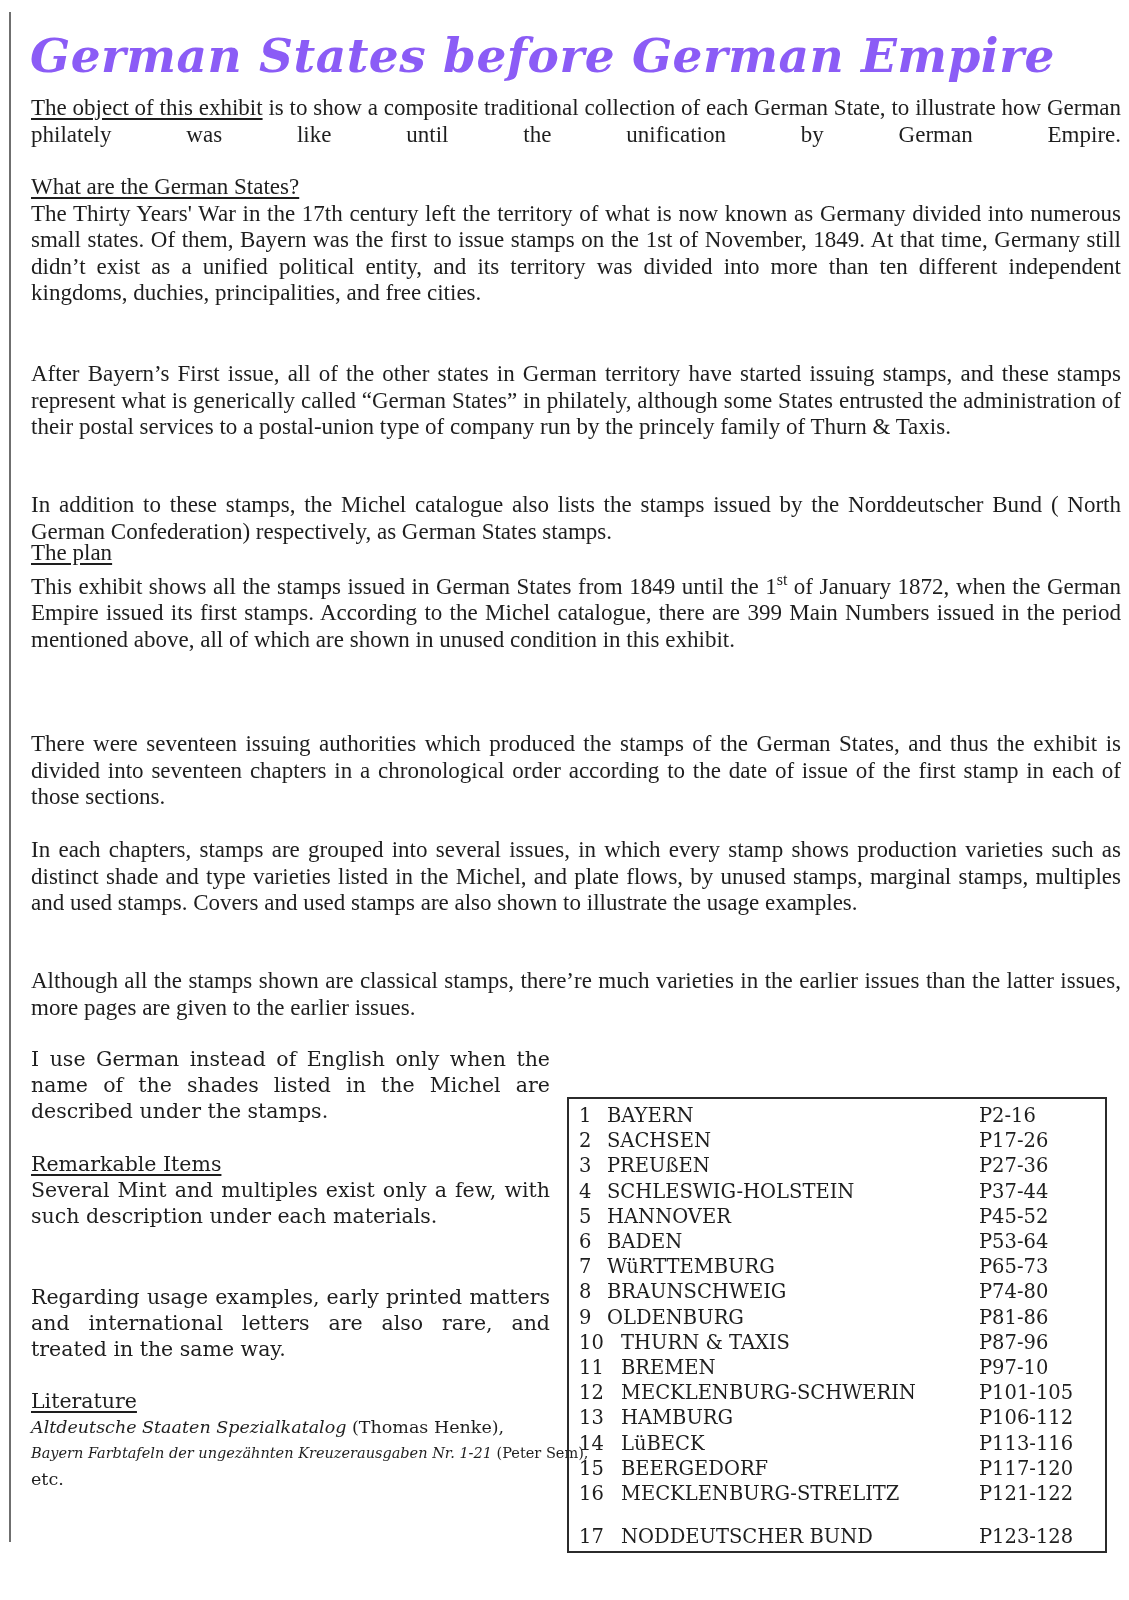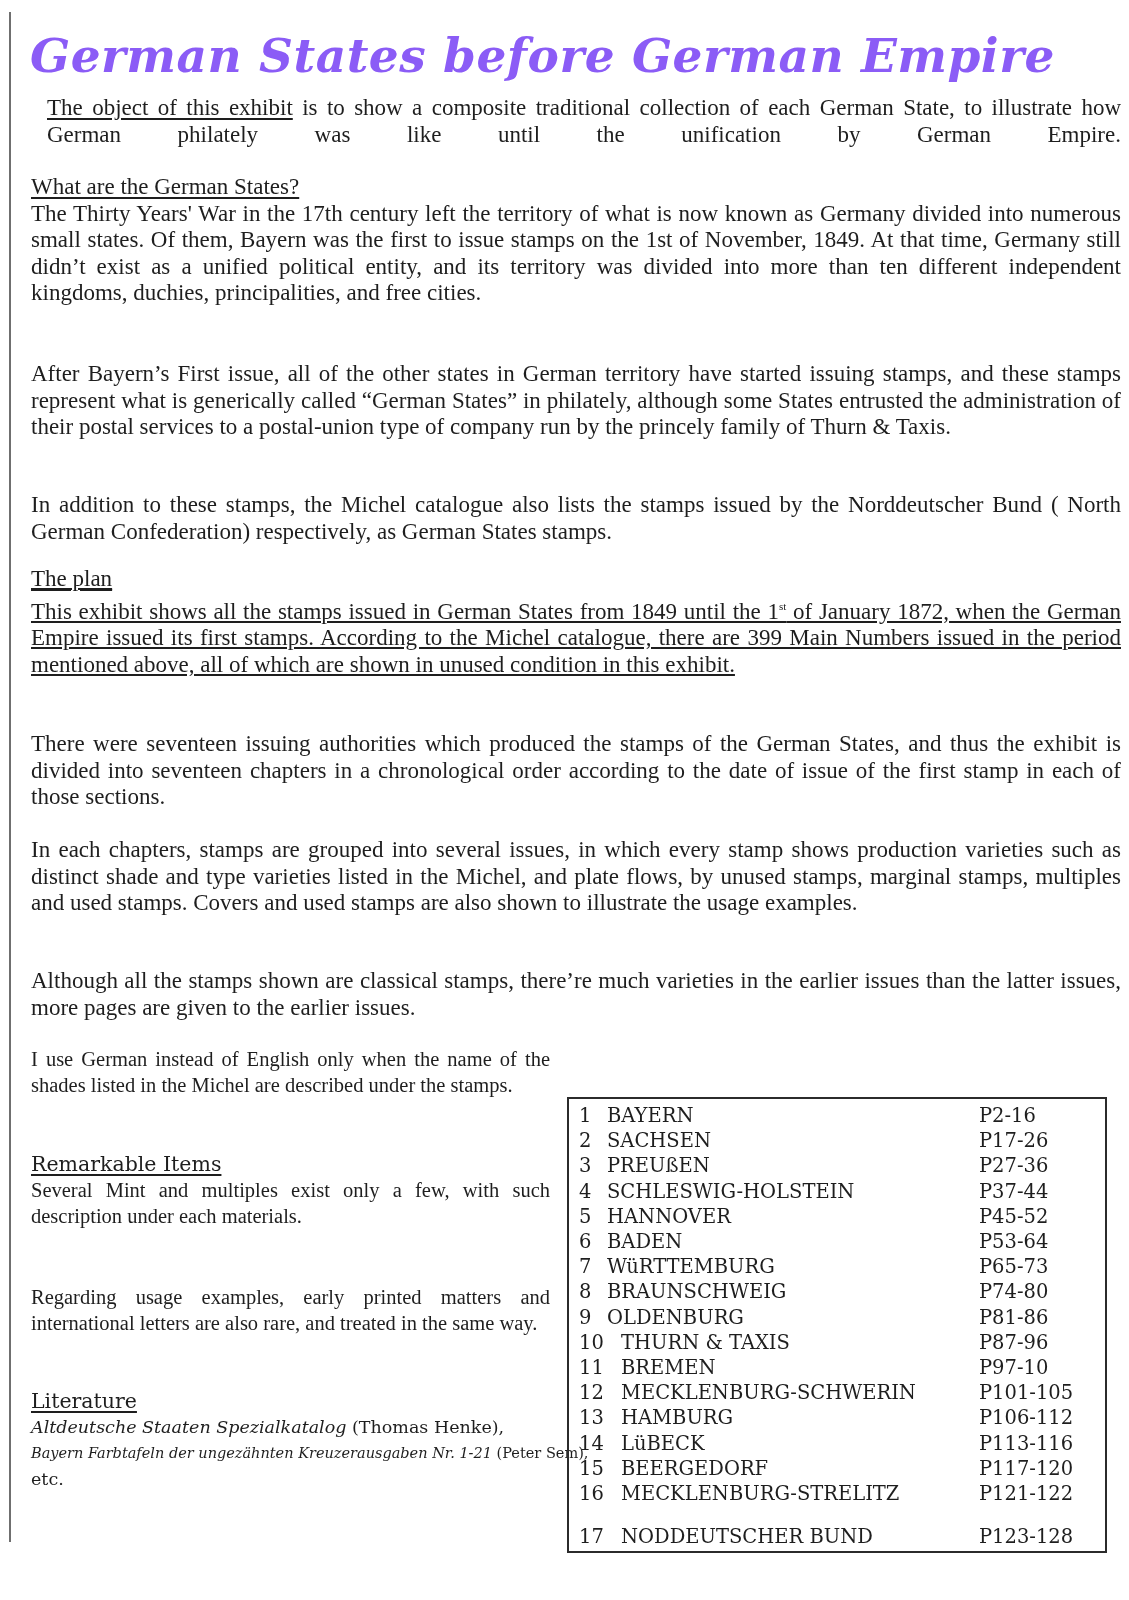--- a/index.html
+++ b/index.html
@@ -5,27 +5,27 @@
   html, body { margin: 0; padding: 0; background: #ffffff; }
   body { width: 1129px; height: 1600px; position: relative; overflow: hidden; color: #1e1e1e; }
   .left-rule { position: absolute; left: 9px; top: 12px; width: 2px; height: 1530px; background: #6f6f6f; }
   .title {
     position: absolute; left: 30px; top: 28px; width: 1090px;
     font-family: "DejaVu Serif", serif; font-style: italic; font-weight: bold;
     font-size: 47px; letter-spacing: 0.5px; color: #8b5cf6; white-space: nowrap;
   }
   .col-full { position: absolute; left: 31px; width: 1090px; font-family: "Liberation Serif", serif; font-size: 23px; line-height: 26.5px; color: #1e1e1e; }
   .col-full p { margin: 0; text-align: justify; text-align-last: left; }
-  .col-full p.jl { text-align-last: justify; margin-left: 16px; }
+  .col-full p.jl { text-align-last: justify; }
   .u { text-decoration: underline; text-underline-offset: 3px; }
   .heading { display: block; text-decoration: underline; text-underline-offset: 3px; }
-  .sup { font-size: 11px; vertical-align: 9px; }
+  .sup { font-size: 16px; vertical-align: 9px; }
 
   .col-left { position: absolute; left: 31px; width: 519px; font-family: "DejaVu Serif", serif; font-size: 20.5px; line-height: 26px; color: #1e1e1e; }
-  .col-left p { margin: 0; text-align: justify; font-family: Liberation Serif, serif; }
+  .col-left p { margin: 0; text-align: justify; }
   .col-left .heading { text-decoration: underline; text-underline-offset: 3px; }
   .lit { font-family: "DejaVu Serif", serif; font-size: 17.5px; line-height: 26px; }
   .lit i { font-style: italic; }
   .lit .small { font-size: 14.5px; }
 
   .toc {
     position: absolute; left: 567px; top: 1097px; width: 540px; height: 456px;
     border: 2px solid #2b2b2b; box-sizing: border-box;
     font-family: "DejaVu Serif", serif; font-size: 19.5px; color: #1e1e1e;
   }
@@ -50,21 +50,21 @@
   <span class="heading">What are the German States?</span>
   <p>The Thirty Years' War in the 17th century left the territory of what is now known as Germany divided into numerous small states. Of them, Bayern was the first to issue stamps on the 1st of November, 1849. At that time, Germany still didn’t exist as a unified political entity, and its territory was divided into more than ten different independent kingdoms, duchies, principalities, and free cities.</p>
 </div>
 <div class="col-full" style="top:361px;">
   <p>After Bayern’s First issue, all of the other states in German territory have started issuing stamps, and these stamps represent what is generically called “German States” in philately, although some States entrusted the administration of their postal services to a postal-union type of company run by the princely family of Thurn &amp; Taxis.</p>
 </div>
 <div class="col-full" style="top:492px;">
   <p>In addition to these stamps, the Michel catalogue also lists the stamps issued by the Norddeutscher Bund ( North German Confederation) respectively, as German States stamps.</p>
 </div>
 
-<div class="col-full" style="top:566px;text-decoration:underline;">
+<div class="col-full" style="top:540px;">
   <span class="heading">The plan</span>
   <p><span>This exhibit shows all the stamps issued in German States from 1849 until the 1</span><span class="sup">st</span><span> of January 1872, when the German Empire issued its first stamps. According to the Michel catalogue, there are 399 Main Numbers issued in the period mentioned above, all of which are shown in unused condition in this exhibit.</span></p>
 </div>
 <div class="col-full" style="top:731px;">
   <p>There were seventeen issuing authorities which produced the stamps of the German States, and thus the exhibit is divided into seventeen chapters in a chronological order according to the date of issue of the first stamp in each of those sections.</p>
 </div>
 <div class="col-full" style="top:837px;">
   <p>In each chapters, stamps are grouped into several issues, in which every stamp shows production varieties such as distinct shade and type varieties listed in the Michel, and plate flows, by unused stamps, marginal stamps, multiples and used stamps. Covers and used stamps are also shown to illustrate the usage examples.</p>
 </div>
 <div class="col-full" style="top:968px;">

